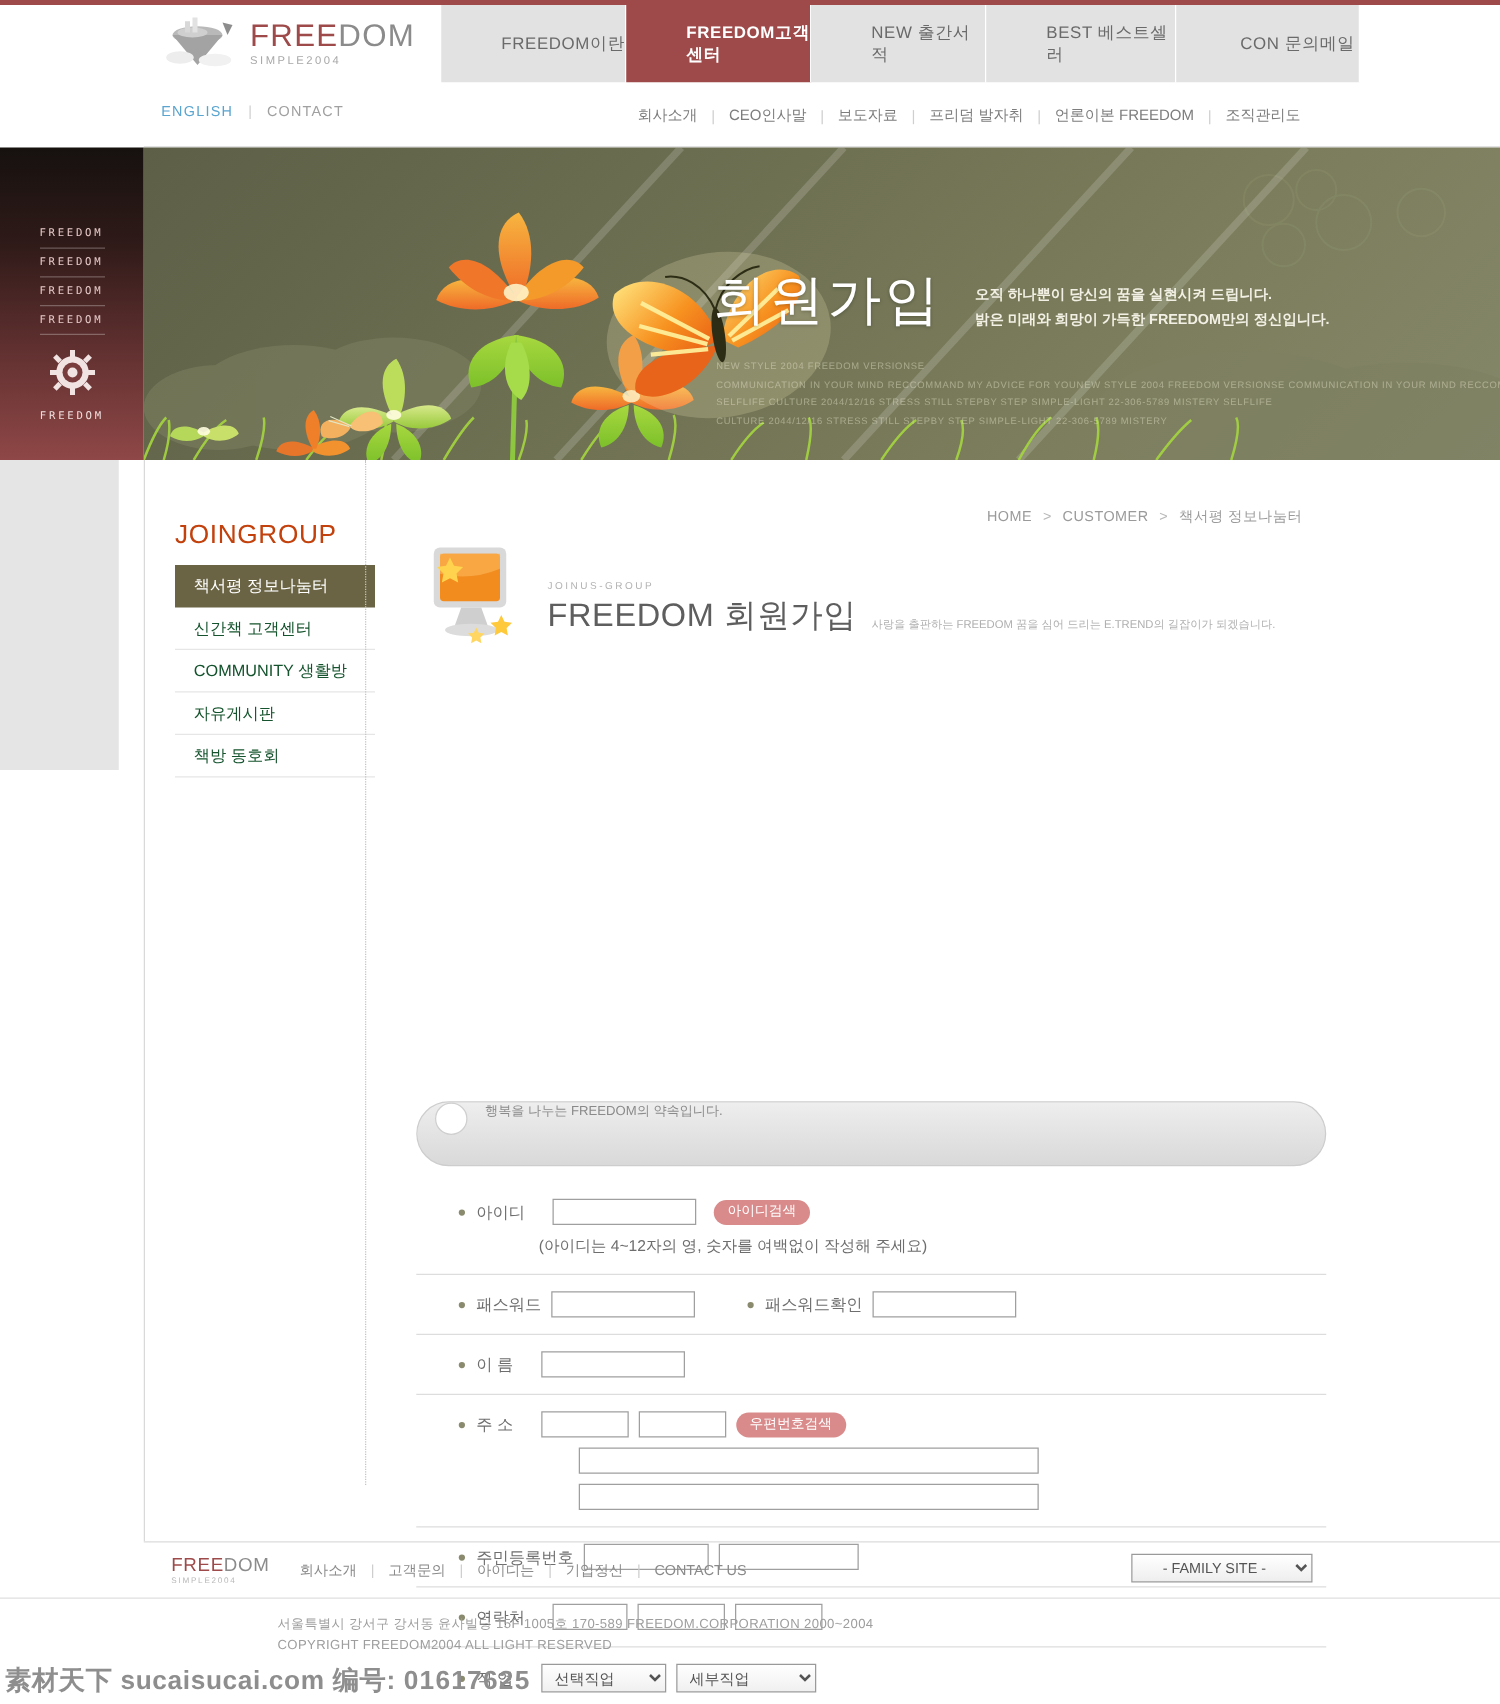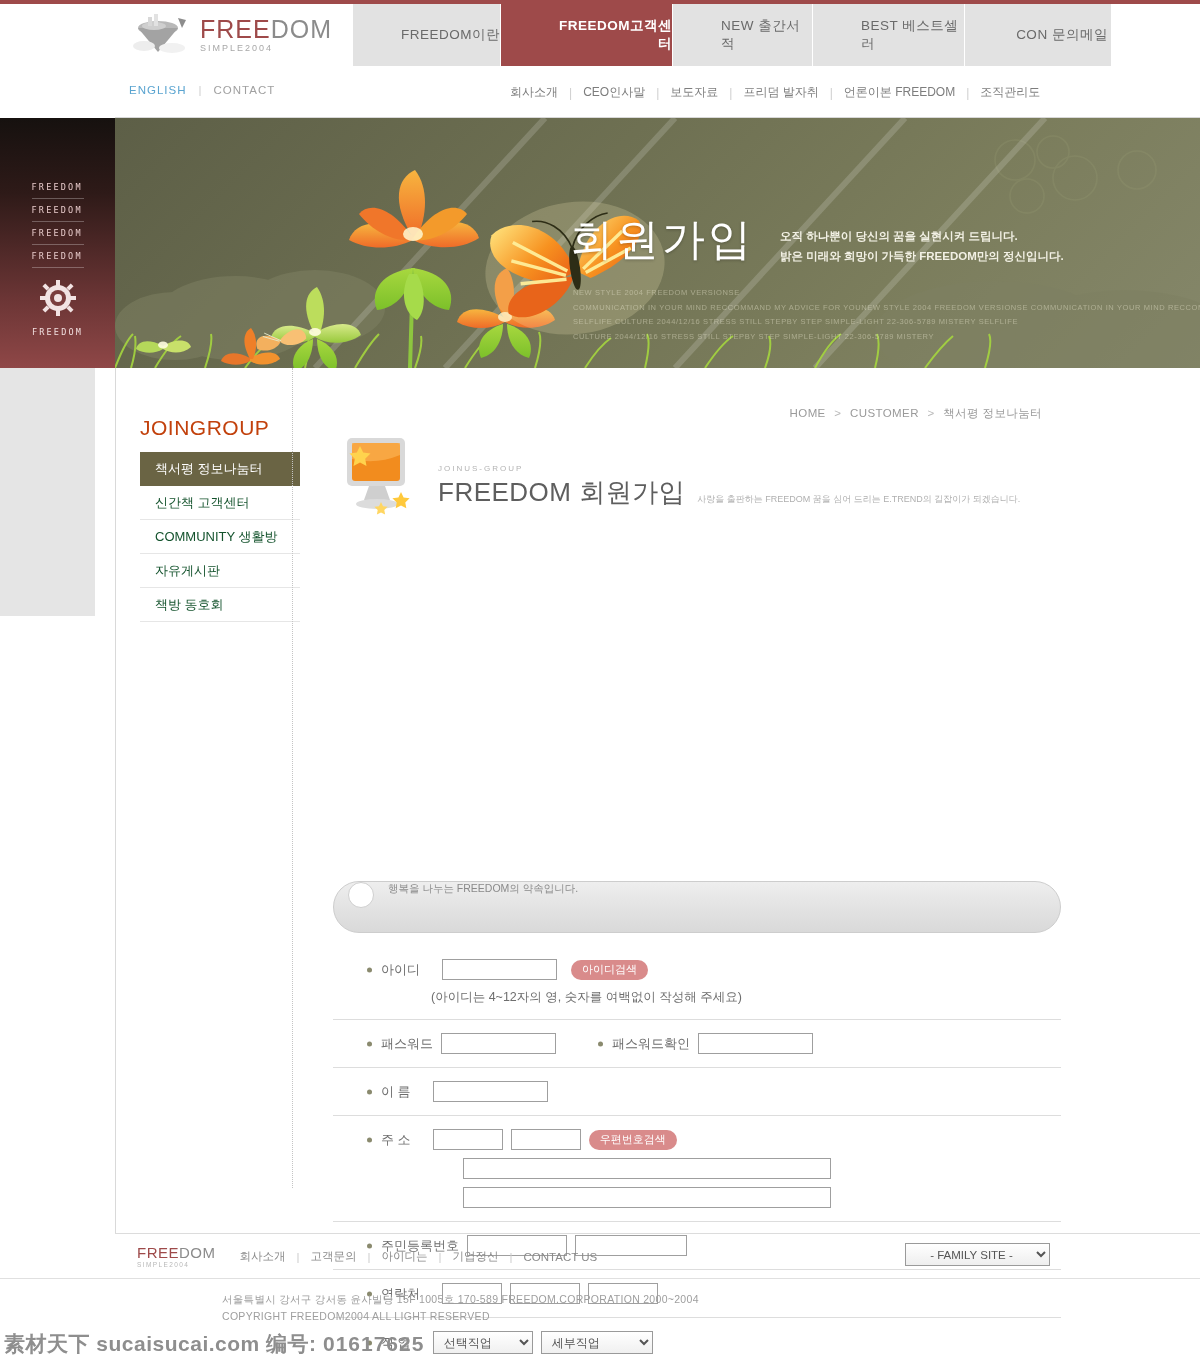--- a/index.html
+++ b/index.html
@@ -154,21 +154,21 @@
         <span class="f1">FREE</span><span class="f2">DOM</span>
       </div>
       <div class="logo-sub">SIMPLE2004</div>
     </div>
   </div>
 
   <nav class="mainnav">
       <div class="nav-item" style="width: 148px;">
         <span>FREEDOM이란</span>
       </div>
-      <div class="nav-item active" style="width: 172px; text-align: right;">
+      <div class="nav-item active" style="width: 148px;">
         <span>FREEDOM고객센터</span>
       </div>
       <div class="nav-item" style="width: 140px;">
         <span>NEW 출간서적</span>
       </div>
       <div class="nav-item" style="width: 152px;">
         <span>BEST 베스트셀러</span>
       </div>
       <div class="nav-item" style="width: 147px;">
         <span>CON 문의메일</span>

